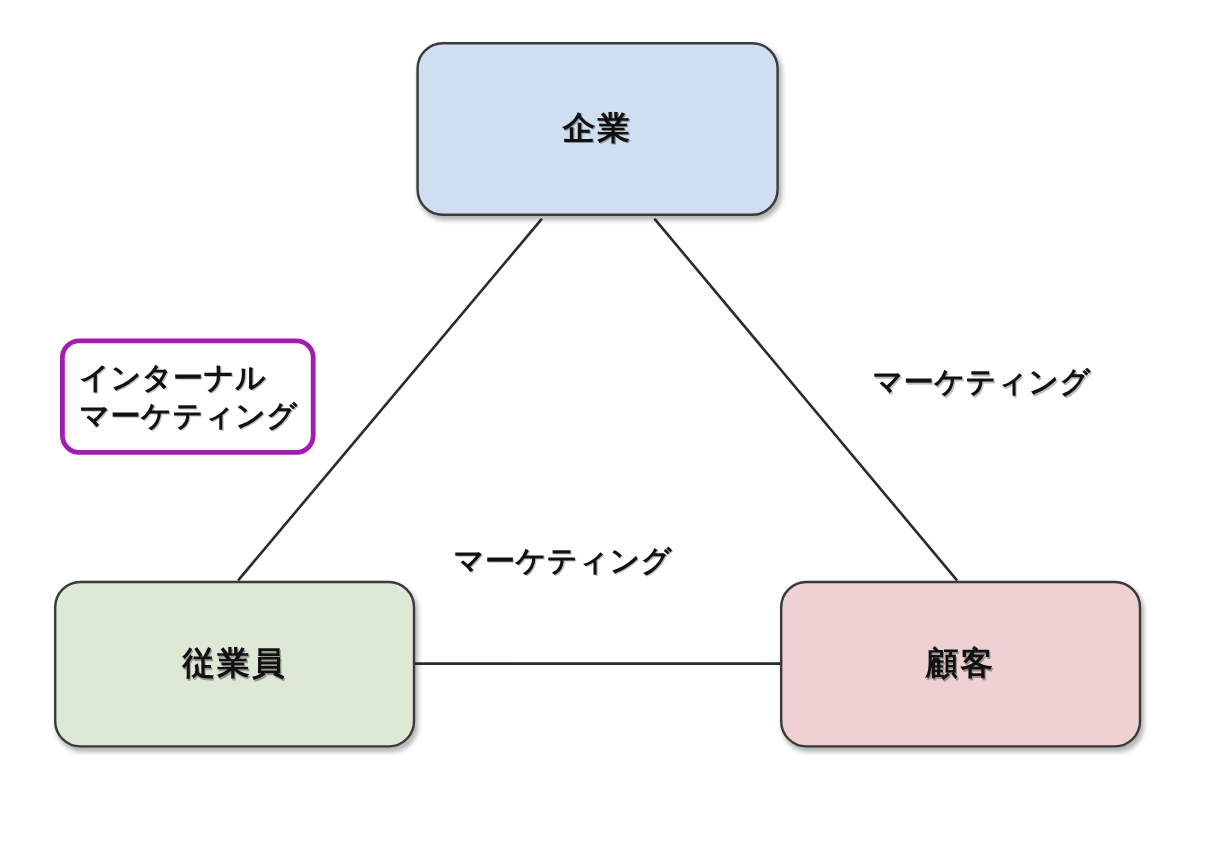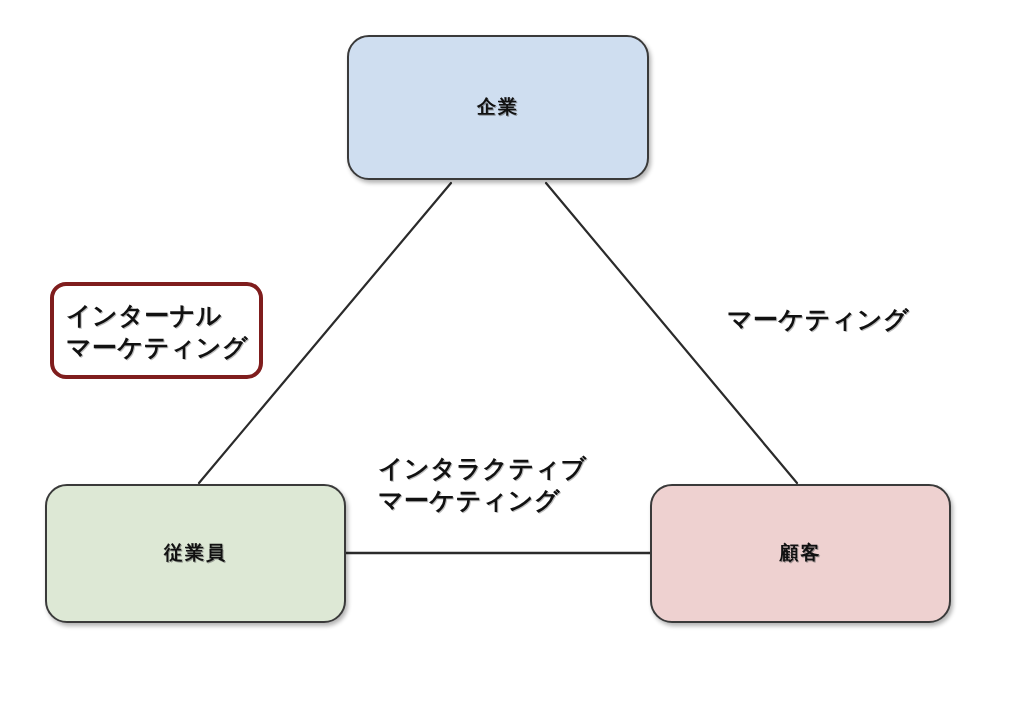--- a/index.html
+++ b/index.html
@@ -29,21 +29,21 @@
     position: absolute;
     box-sizing: border-box;
     border-radius: 22px;
     border: 2px solid #3a3a3a;
     display: flex;
     align-items: center;
     justify-content: center;
     box-shadow: 2px 3px 4px rgba(0,0,0,0.30);
   }
   .node-label {
-    font-size: 19px;
+    font-size: 27px;
     font-weight: bold;
     color: #111111;
     letter-spacing: 2px;
     text-shadow: 1px 1px 0 rgba(90,90,90,0.55);
     line-height: 1.2;
     white-space: nowrap;
   }
   #node-company {
     left: 347px;
     top: 35px;
@@ -74,21 +74,21 @@
     letter-spacing: 0.5px;
     text-shadow: 1px 1px 0 rgba(110,110,110,0.45);
     white-space: nowrap;
   }
   #label-internal {
     left: 50px;
     top: 282px;
     width: 213px;
     height: 97px;
     box-sizing: border-box;
-    border: 4px solid #7f1d1d;
+    border: 4px solid #a21caf;
     border-radius: 16px;
     background: #ffffff;
     display: flex;
     flex-direction: column;
     justify-content: center;
     padding-left: 12px;
   }
   #label-internal .edge-label-line {
     display: block;
   }
@@ -130,17 +130,16 @@
   <div class="edge-label" id="label-internal">
     <span class="edge-label-line">インターナル</span>
     <span class="edge-label-line">マーケティング</span>
   </div>
 
   <div class="edge-label" id="label-external">
     <span class="edge-label-line">マーケティング</span>
   </div>
 
   <div class="edge-label" id="label-interactive">
-    <span class="edge-label-line">インタラクティブ</span>
     <span class="edge-label-line">マーケティング</span>
   </div>
 
 </div>
 
 </body></html>

